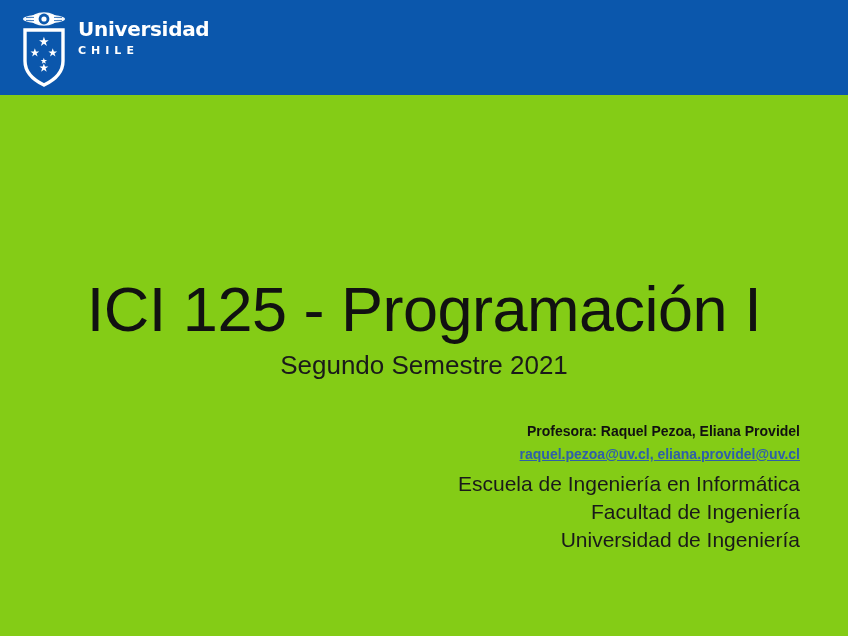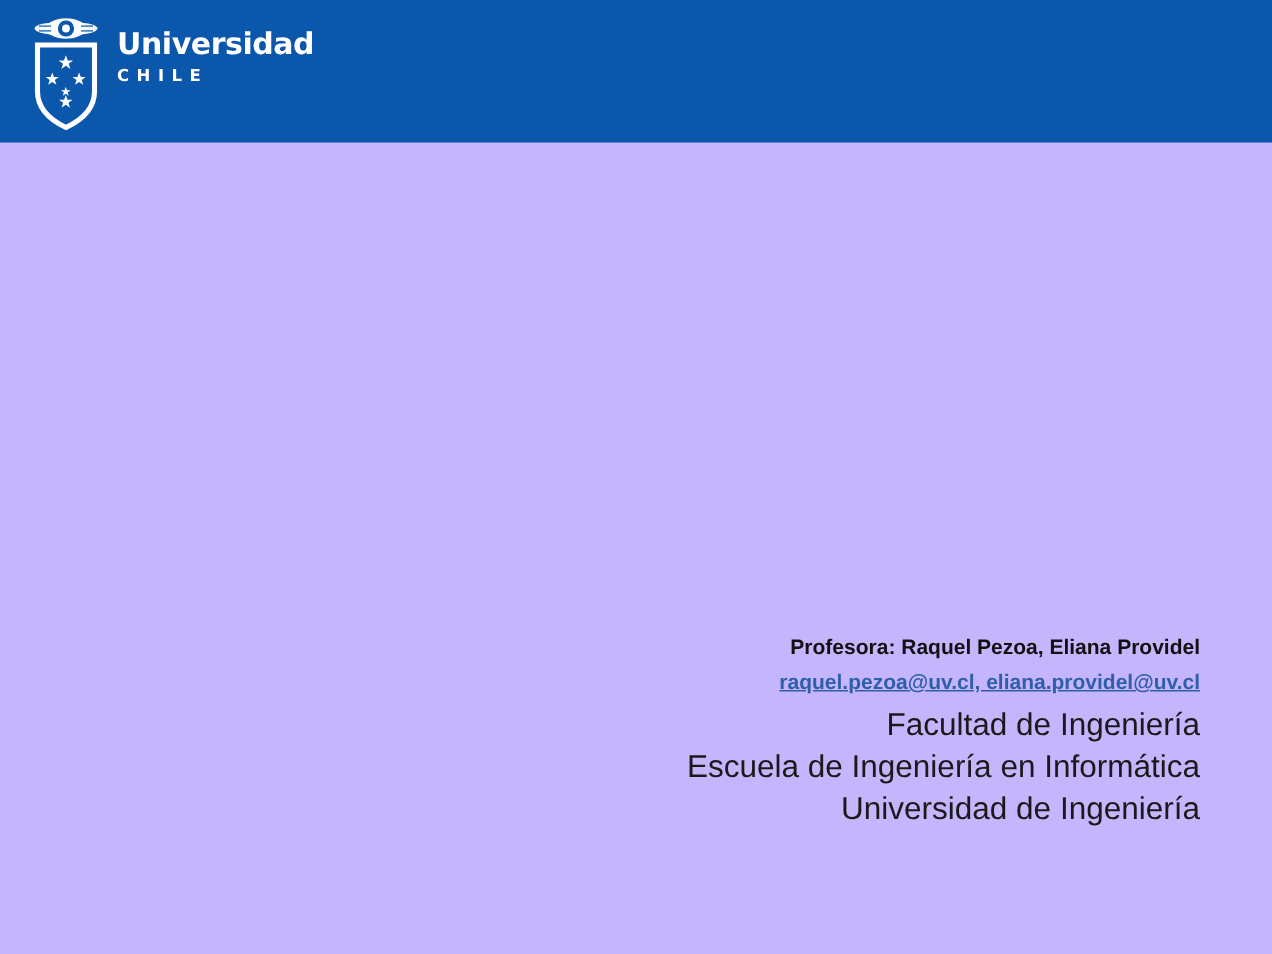--- a/index.html
+++ b/index.html
@@ -9,21 +9,21 @@
   }
   body {
     font-family: "Liberation Sans", sans-serif;
     -webkit-font-smoothing: antialiased;
   }
 
   .slide {
     position: relative;
     width: 848px;
     height: 636px;
-    background: #c4b5fd;
+    background: #84cc16;
     overflow: hidden;
   }
 
   
   .header-band {
     position: absolute;
     left: 0;
     top: 0;
     width: 848px;
     height: 95px;
@@ -193,24 +193,28 @@
       </div>
 
       <div class="logo-text">
         <span class="logo-line1">Universidad</span>
         <span class="logo-line3">CHILE</span>
       </div>
 
     </div>
   </div>
 
+  <div class="title-block">
+    <h1 class="main-title">ICI 125 - Programación I</h1>
+    <p class="subtitle">Segundo Semestre 2021</p>
+  </div>
 
   <div class="info-block">
     <p class="instructors">Profesora: Raquel Pezoa, Eliana Providel</p>
     <a class="emails" href="#">raquel.pezoa@uv.cl, eliana.providel@uv.cl</a>
     <div class="affiliation">
+      <span class="affiliation-line">Escuela de Ingeniería en Informática</span>
       <span class="affiliation-line">Facultad de Ingeniería</span>
-      <span class="affiliation-line">Escuela de Ingeniería en Informática</span>
       <span class="affiliation-line">Universidad de Ingeniería</span>
     </div>
   </div>
 
 </div>
 
 </body></html>

